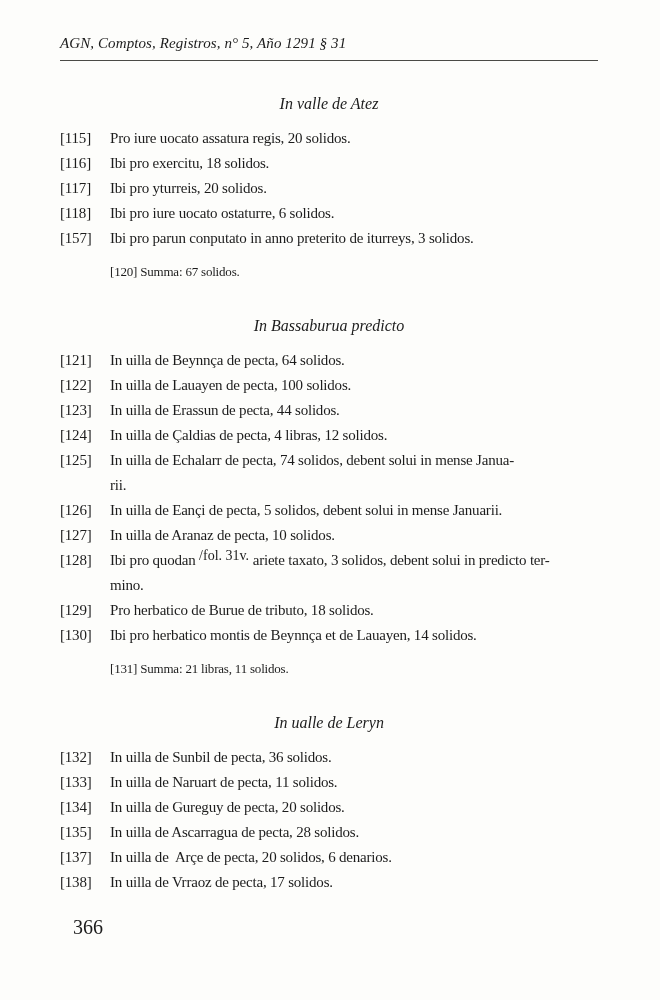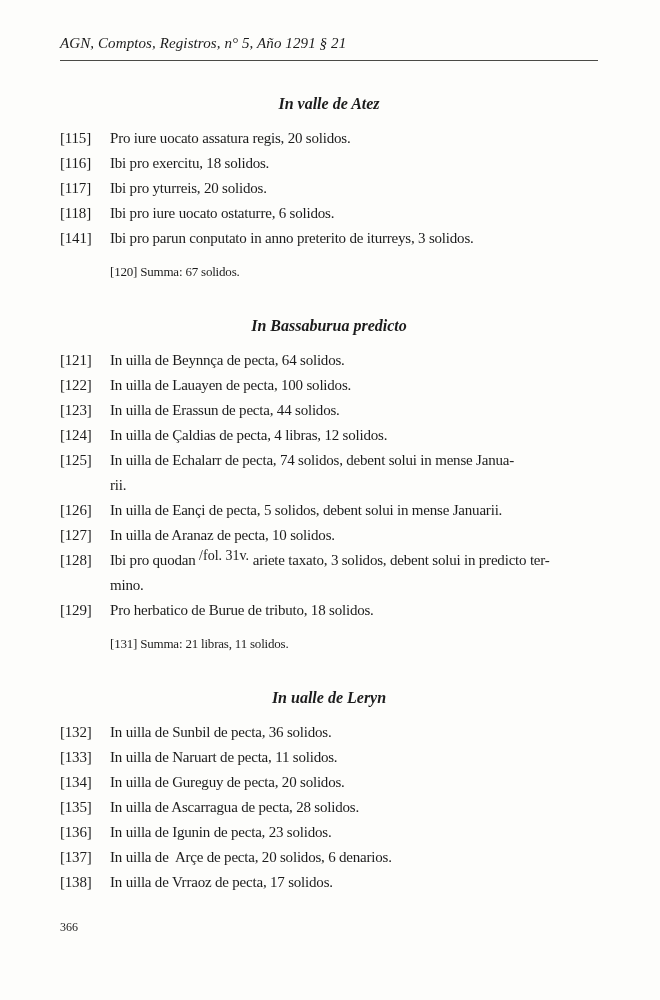--- a/index.html
+++ b/index.html
@@ -26,21 +26,21 @@
     font-style: italic;
     font-size: 15px;
     line-height: 19px;
     letter-spacing: 0.1px;
   }
   .section-heading {
     margin-top: 29px;
     margin-bottom: 10px;
     text-align: center;
     font-style: italic;
-    font-weight: bold;
+    font-weight: normal;
     font-size: 16px;
     line-height: 25px;
   }
   .section:first-of-type .section-heading { margin-top: 30px; }
   .entries { }
   .entry {
     display: grid;
     grid-template-columns: 50px 1fr;
     font-size: 15px;
     line-height: 25px;
@@ -57,32 +57,33 @@
   }
   .summa {
     margin-top: 8px;
     margin-left: 50px;
     font-size: 13px;
     line-height: 25px;
     letter-spacing: -0.2px;
   }
   .page-number {
     margin-top: 22px;
-    font-size: 12px;
+    font-size: 20px;
     line-height: 20px;
+    margin-left: 13px;
   }
 </style>
 </head>
 <body>
 
 <div class="page">
   <div class="content">
 
     <header class="running-header">
-      <span>AGN, Comptos, Registros, n° 5, Año 1291 § 21</span>
+      <span>AGN, Comptos, Registros, n° 5, Año 1291 § 31</span>
     </header>
 
     <main>
   <section class="section">
     <h2 class="section-heading">In valle de Atez</h2>
     <div class="entries">
   <div class="entry">
     <span class="entry-num">[115]</span>
     <span class="entry-text">Pro iure uocato assatura regis, 20 solidos.</span>
   </div>
@@ -96,21 +97,21 @@
     <span class="entry-num">[117]</span>
     <span class="entry-text">Ibi pro yturreis, 20 solidos.</span>
   </div>
 
   <div class="entry">
     <span class="entry-num">[118]</span>
     <span class="entry-text">Ibi pro iure uocato ostaturre, 6 solidos.</span>
   </div>
 
   <div class="entry">
-    <span class="entry-num">[141]</span>
+    <span class="entry-num">[157]</span>
     <span class="entry-text">Ibi pro parun conputato in anno preterito de iturreys, 3 solidos.</span>
   </div>
 </div>
     <p class="summa">[120] Summa: 67 solidos.</p>
   </section>
 
   <section class="section">
     <h2 class="section-heading">In Bassaburua predicto</h2>
     <div class="entries">
   <div class="entry">
@@ -153,20 +154,24 @@
     <span class="entry-num">[128]</span>
     <span class="entry-text">Ibi pro quodan <span class="fol-note">/fol. 31v.</span> ariete taxato, 3 solidos, debent solui in predicto ter-
 mino.</span>
   </div>
 
   <div class="entry">
     <span class="entry-num">[129]</span>
     <span class="entry-text">Pro herbatico de Burue de tributo, 18 solidos.</span>
   </div>
 
+  <div class="entry">
+    <span class="entry-num">[130]</span>
+    <span class="entry-text">Ibi pro herbatico montis de Beynnça et de Lauayen, 14 solidos.</span>
+  </div>
 </div>
     <p class="summa">[131] Summa: 21 libras, 11 solidos.</p>
   </section>
 
   <section class="section">
     <h2 class="section-heading">In ualle de Leryn</h2>
     <div class="entries">
   <div class="entry">
     <span class="entry-num">[132]</span>
     <span class="entry-text">In uilla de Sunbil de pecta, 36 solidos.</span>
@@ -180,24 +185,20 @@
   <div class="entry">
     <span class="entry-num">[134]</span>
     <span class="entry-text">In uilla de Gureguy de pecta, 20 solidos.</span>
   </div>
 
   <div class="entry">
     <span class="entry-num">[135]</span>
     <span class="entry-text">In uilla de Ascarragua de pecta, 28 solidos.</span>
   </div>
 
-  <div class="entry">
-    <span class="entry-num">[136]</span>
-    <span class="entry-text">In uilla de Igunin de pecta, 23 solidos.</span>
-  </div>
 
   <div class="entry">
     <span class="entry-num">[137]</span>
     <span class="entry-text">In uilla de  Arçe de pecta, 20 solidos, 6 denarios.</span>
   </div>
 
   <div class="entry">
     <span class="entry-num">[138]</span>
     <span class="entry-text">In uilla de Vrraoz de pecta, 17 solidos.</span>
   </div>

